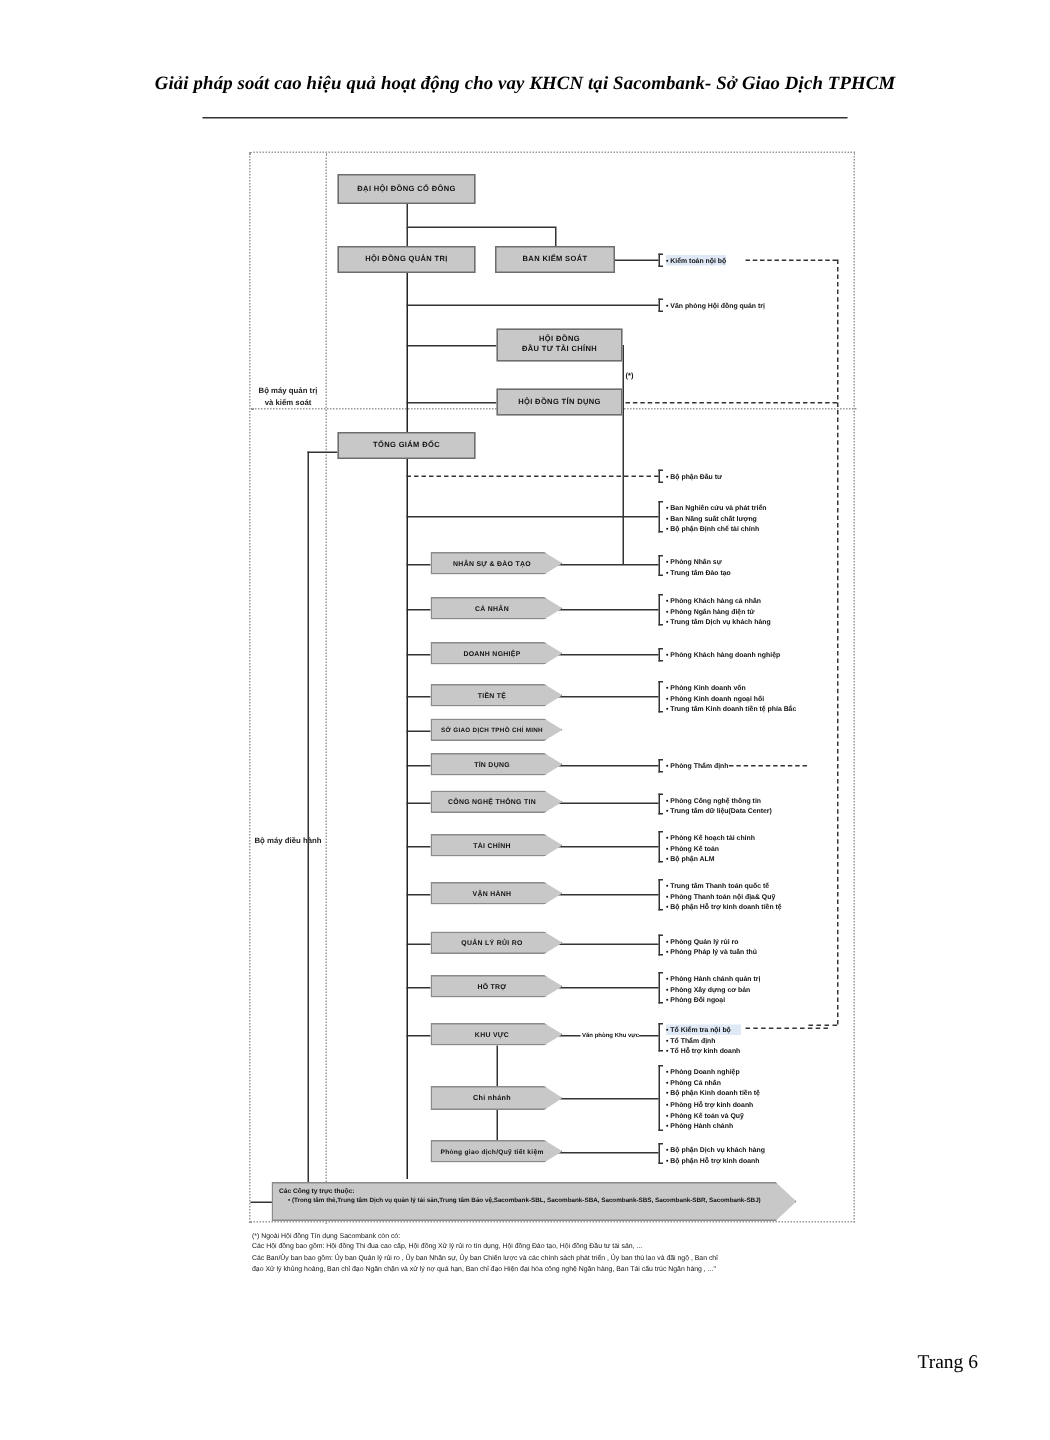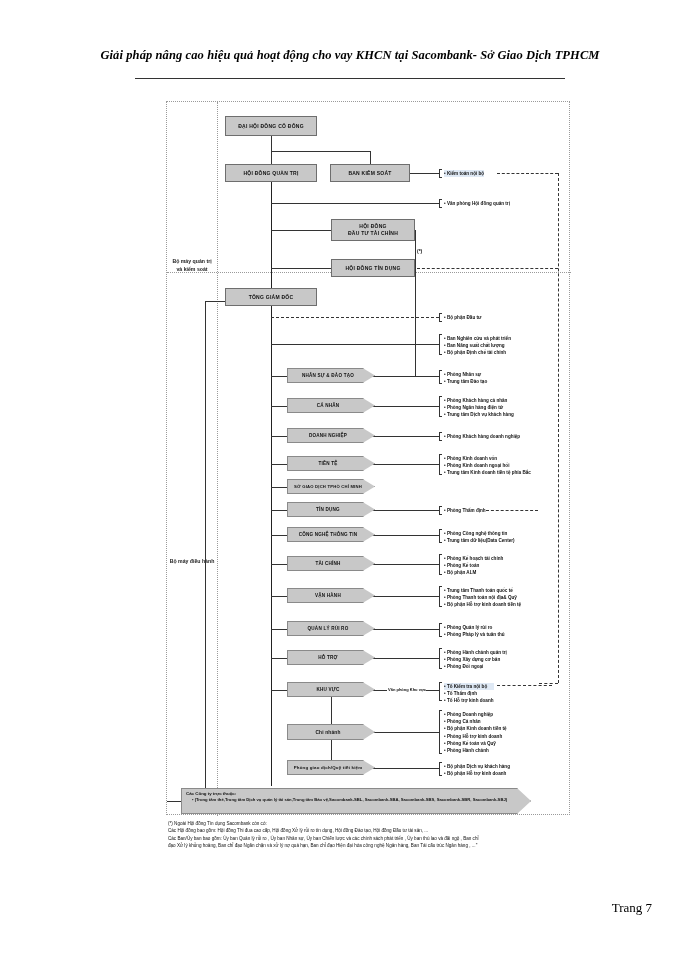--- a/index.html
+++ b/index.html
@@ -140,21 +140,21 @@
   #footnotes{
     position:absolute;left:168px;top:820px;width:400px;
     font-size:4.6px;line-height:7.4px;color:#111;
   }
   #footnotes div{margin:0;}
 </style>
 </head>
 <body>
 
 <div id="doc-header">
-  <div class="title">Giải pháp nâng cao hiệu quả  hoạt động cho vay KHCN tại Sacombank- Sở Giao Dịch TPHCM</div>
+  <div class="title">Giải pháp soát cao hiệu quả  hoạt động cho vay KHCN tại Sacombank- Sở Giao Dịch TPHCM</div>
 </div>
 <div id="header-rule"></div>
 
 <div id="chart-frame">
 
   <div id="section-divider"></div>
   <div id="label-rule"></div>
 
   <div class="side-label" id="side-label-governance">Bộ máy quản trị và kiểm soát</div>
   <div class="side-label" id="side-label-operations">Bộ máy điều hành</div>
@@ -365,13 +365,13 @@
 
 </div>
 
 <div id="footnotes">
   <div>(*) Ngoài Hội đồng Tín dụng  Sacombank còn có:</div>
   <div>Các Hội đồng bao gồm: Hội đồng Thi đua cao cấp, Hội đồng Xử lý rủi ro tín dụng, Hội đồng Đào tạo, Hội đồng Đầu tư tài sản, ...</div>
   <div>Các Ban/Ủy ban bao gồm: Ủy ban Quản lý rủi ro , Ủy ban Nhân sự, Ủy ban Chiến lược và các chính sách phát triển  , Ủy ban thù lao và đãi ngộ , Ban chỉ</div>
   <div>đạo Xử lý khủng hoảng, Ban chỉ đạo Ngăn chặn và xử lý nợ quá hạn, Ban chỉ đạo Hiện đại hóa công nghệ Ngân hàng, Ban Tái cấu trúc Ngân hàng , ..."</div>
 </div>
 
-<div id="page-number">Trang  7</div>
+<div id="page-number">Trang  6</div>
 
 </body></html>

